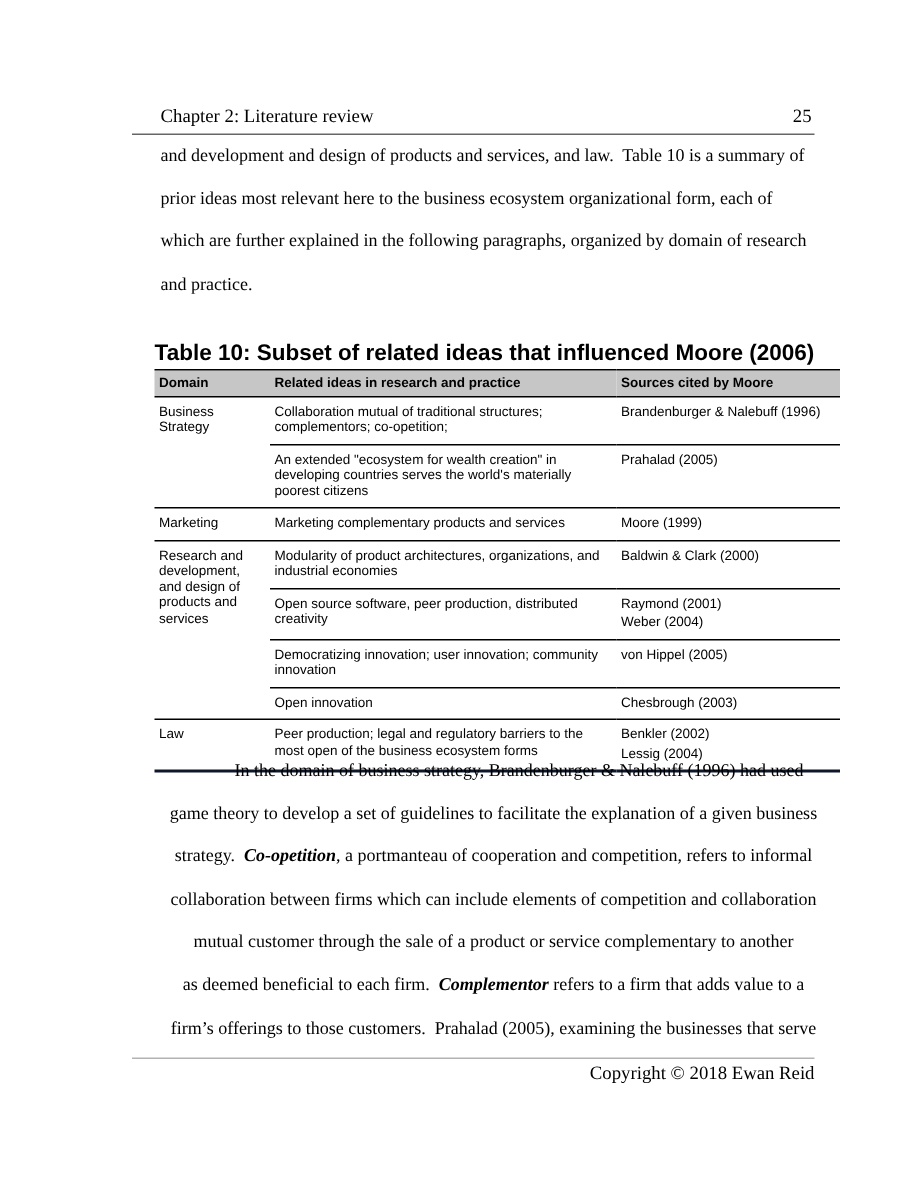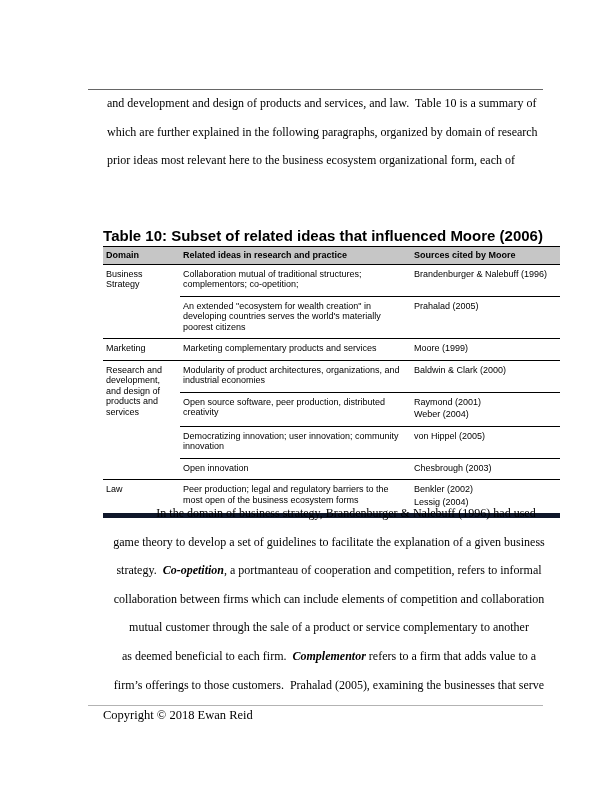--- a/index.html
+++ b/index.html
@@ -17,46 +17,51 @@
   .para{position:absolute;left:107px;width:444px;}
   .para1{top:96px;}
   .para2{top:506px;text-align:center;}
   .para .line{height:28.6px;line-height:14px;font-size:12px;white-space:pre;}
   .para2 .line:first-child{padding-left:34px;}
   .para em{font-style:italic;font-weight:bold;}
   
   .tbl-title{position:absolute;left:103px;top:230px;width:440px;text-align:center;
     font-family:"Liberation Sans",sans-serif;font-weight:bold;font-size:15px;line-height:12px;}
   table.tbl{position:absolute;left:103px;top:246px;width:440px;border-collapse:collapse;
-    table-layout:fixed;border-bottom:5px solid #0f172a;
+    table-layout:fixed;border-bottom:2px solid #0f172a;
     font-family:"Liberation Sans",sans-serif;font-size:9px;line-height:10.5px;}
   table.tbl thead th{background:var(--th-bg,#c6c6c6);border-top:1px solid #000;border-bottom:1px solid #000;
     font-weight:bold;text-align:left;padding:3px 4px 3px 3px;font-size:9px;}
   table.tbl tbody td{border-top:1px solid #000;vertical-align:top;
     padding:4px 8px 6px 3px;}
   .c-domain{width:70px;}
   .c-idea{width:224px;}
   .c-sources{width:146px;padding-right:0 !important;margin-top:36px;}
   .src-line{white-space:nowrap;}
   .src-line + .src-line{margin-top:2px;}
   
-  .pg-footer{position:absolute;left:103px;top:708px;width:440px;text-align:left;
+  .pg-footer{position:absolute;left:103px;top:708px;width:440px;text-align:right;
     font-size:12.5px;line-height:14px;}
 </style>
 </head>
 <body>
 
 <div class="page">
 
+  <div class="pg-header">
+    <span>Chapter 2: Literature review</span>
+    <span>25</span>
+  </div>
   <div class="rule rule-top"></div>
 
   <div class="para para1">
       <div class="line">and development and design of products and services, and law.  Table 10 is a summary of</div>
+      <div class="line">prior ideas most relevant here to the business ecosystem organizational form, each of</div>
       <div class="line">which are further explained in the following paragraphs, organized by domain of research</div>
-      <div class="line">prior ideas most relevant here to the business ecosystem organizational form, each of</div>
+      <div class="line">and practice.</div>
     </div>
 
   <div class="tbl-title">Table 10: Subset of related ideas that influenced Moore (2006)</div>
 
   <table class="tbl">
     <thead>
       <tr>
         <th class="c-domain">Domain</th>
         <th class="c-idea">Related ideas in research and practice</th>
         <th class="c-sources">Sources cited by Moore</th>

